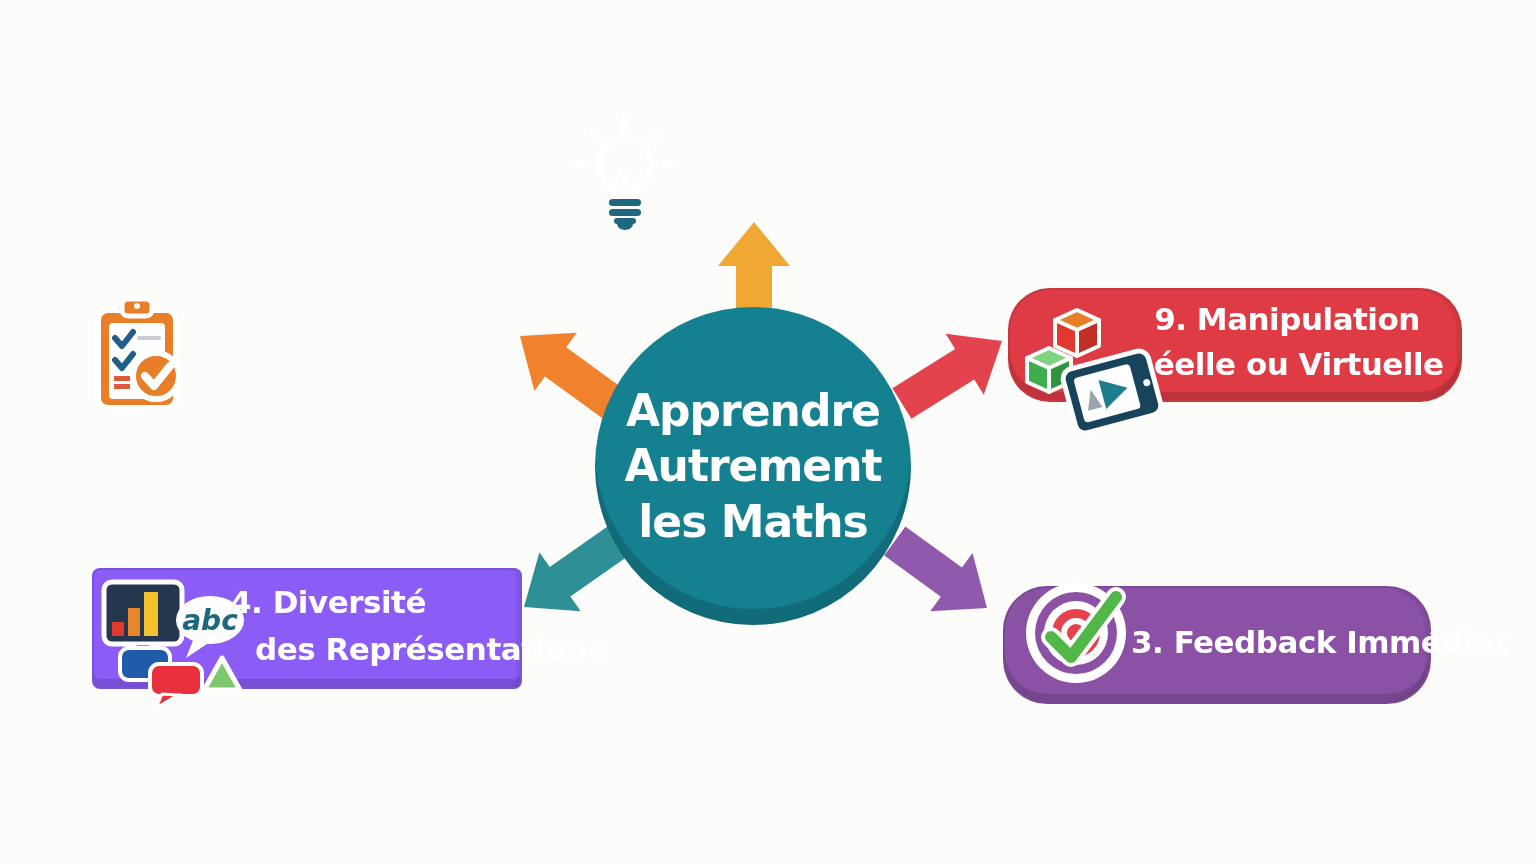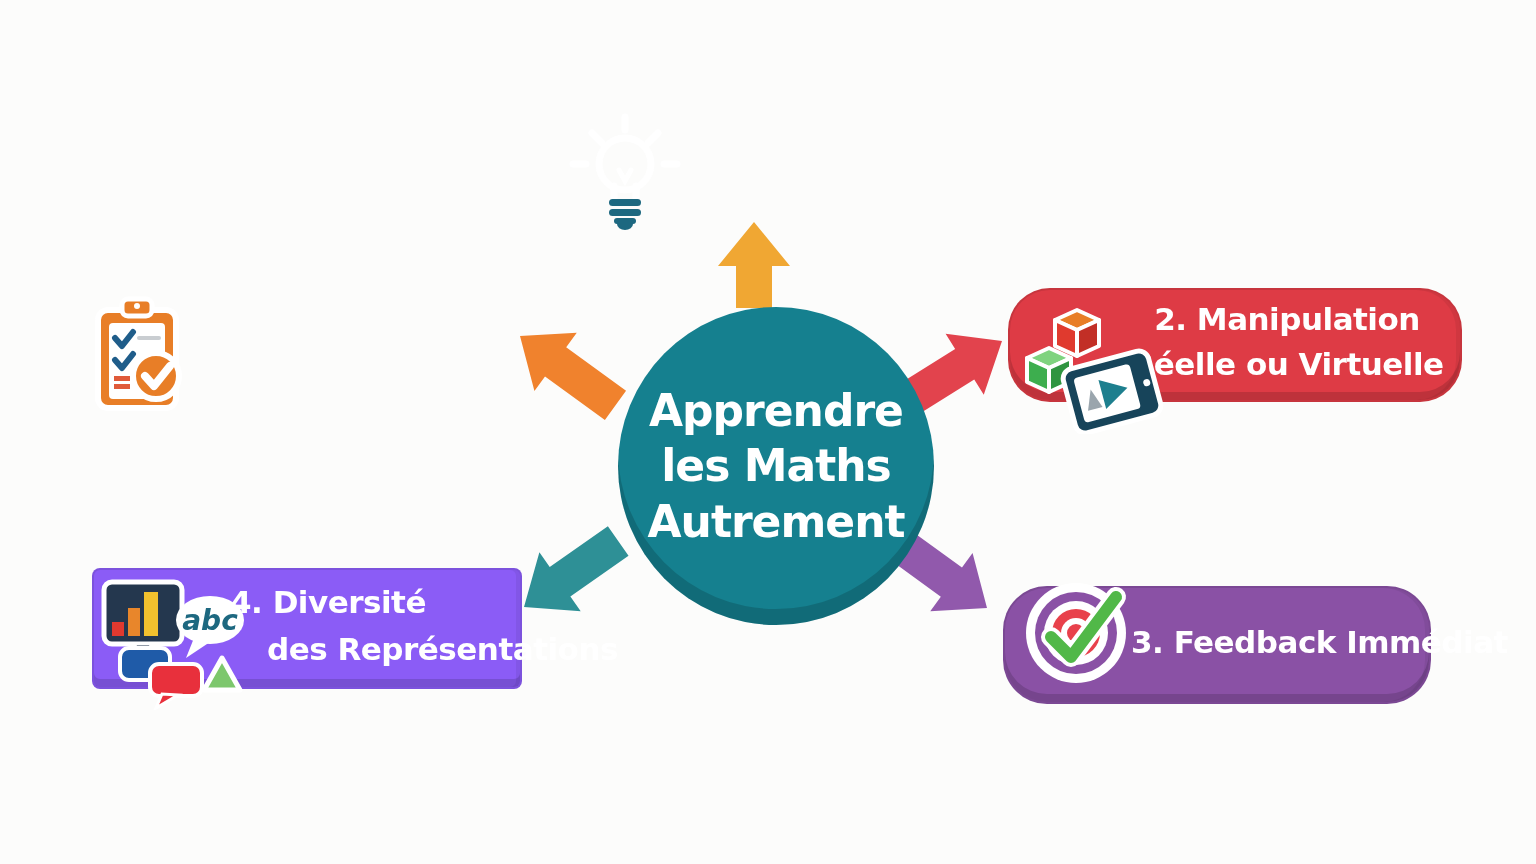--- a/index.html
+++ b/index.html
@@ -2,21 +2,21 @@
 <html><head>
 <meta charset="utf-8">
 <style>
   html,body{margin:0;padding:0;background:#fff;}
   .canvas{
     position:relative;width:1536px;height:864px;background:#FCFCFB;overflow:hidden;
     font-family:"DejaVu Sans","Liberation Sans",sans-serif;
   }
   .arrows{position:absolute;left:0;top:0;width:1536px;height:864px;}
   .center-circle{
-    position:absolute;left:618px;top:307px;width:316px;height:318px;border-radius:50%;
+    position:absolute;left:595px;top:307px;width:316px;height:318px;border-radius:50%;
     background:#15808F;box-shadow:inset 0 -16px 0 rgba(0,0,0,0.16);
     display:flex;flex-direction:column;align-items:center;justify-content:center;
     color:#fff;font-weight:bold;text-align:center;
   }
   .center-circle .c-line{font-size:44px;line-height:1.26;letter-spacing:-1px;}
   .pill{
     position:absolute;border-radius:48px;color:#fff;font-weight:bold;
     box-shadow:inset 0 -8px 0 rgba(0,0,0,0.14), inset -4px 0 0 rgba(0,0,0,0.06);
     border:2px solid rgba(0,0,0,0.10);
   }
@@ -24,21 +24,21 @@
   .pill .line{white-space:nowrap;}
   .pill .line:empty{display:none;}
   .pill-1{left:562px;top:110px;width:420px;height:97px;background:#F0A733;}
   .pill-1 .txt{left:120px;right:14px;font-size:34px;align-items:flex-start;}
   .pill-2{left:1008px;top:288px;width:450px;height:110px;background:#DE3B45;border-radius:42px;}
   .pill-2 .txt{left:112px;right:8px;font-size:31px;line-height:1.45;align-items:center;}
   .pill-3{left:1003px;top:586px;width:424px;height:114px;background:#8A51A5;border-radius:44px;}
   .pill-3 .txt{left:126px;right:6px;font-size:31px;align-items:flex-start;}
   .pill-4{left:92px;top:568px;width:426px;height:117px;background:#8b5cf6;border-radius:8px;}
   .pill-4 .txt{left:136px;right:4px;font-size:31px;line-height:1.5;align-items:flex-start;}
-  .pill-4 .line2{margin-left:37px;}
+  .pill-4 .line2{margin-left:25px;}
   .pill-5{left:80px;top:290px;width:448px;height:114px;background:#E87E27;border-radius:46px;}
   .pill-5 .txt{left:106px;right:8px;font-size:33px;align-items:flex-start;}
   .icon{position:absolute;}
 </style>
 </head>
 <body>
 
 <div class="canvas">
 
   <svg class="arrows" viewBox="0 0 1536 864">
@@ -54,22 +54,22 @@
     <g transform="translate(524,607) rotate(235)">
       <polygon points="0,0 36,44 18,44 18,115 -18,115 -18,44 -36,44" fill="#2E9096"></polygon>
     </g>
     <g transform="translate(987,608) rotate(126)">
       <polygon points="0,0 36,44 18,44 18,114 -18,114 -18,44 -36,44" fill="#9159AC"></polygon>
     </g>
   </svg>
 
   <div class="center-circle">
     <div class="c-line">Apprendre</div>
+    <div class="c-line">Autrement</div>
     <div class="c-line">les Maths</div>
-    <div class="c-line">Autrement</div>
   </div>
 
   <svg class="icon" style="left:565px;top:112px" width="120" height="118" viewBox="0 0 120 118">
     <g stroke="#FFFFFF" stroke-width="7" stroke-linecap="round" fill="none">
       <path d="M8,52 h13"></path>
         <path d="M99,52 h13"></path>
       <path d="M27,21 L37,31"></path>
         <path d="M60,5 v13"></path>
         <path d="M93,21 L83,31"></path>
       <circle cx="60" cy="52" r="26"></circle>
@@ -80,21 +80,21 @@
     <g fill="#1D6880">
       <rect x="44" y="87" width="32" height="7" rx="3.5"></rect>
       <rect x="44" y="97" width="32" height="7" rx="3.5"></rect>
       <rect x="49" y="106" width="22" height="6" rx="3"></rect>
       <path d="M52,112 a8,6 0 0 0 16,0 z"></path>
     </g>
   </svg>
 
   <div class="pill pill-2">
     <div class="txt">
-      <div class="line">2. Manipulation</div>
+      <div class="line">9. Manipulation</div>
       <div class="line line2">Réelle ou Virtuelle</div>
     </div>
   </div>
   <svg class="icon" style="left:1015px;top:296px" width="150" height="138" viewBox="0 0 150 138">
 
     <g stroke="#FFFFFF" stroke-width="4" stroke-linejoin="round">
       <polygon points="62,14 84,24 62,34 40,24" fill="#E87E27"></polygon>
       <polygon points="40,24 62,34 62,60 40,50" fill="#E03A2E"></polygon>
       <polygon points="62,34 84,24 84,50 62,60" fill="#C22F26"></polygon>
     </g>

